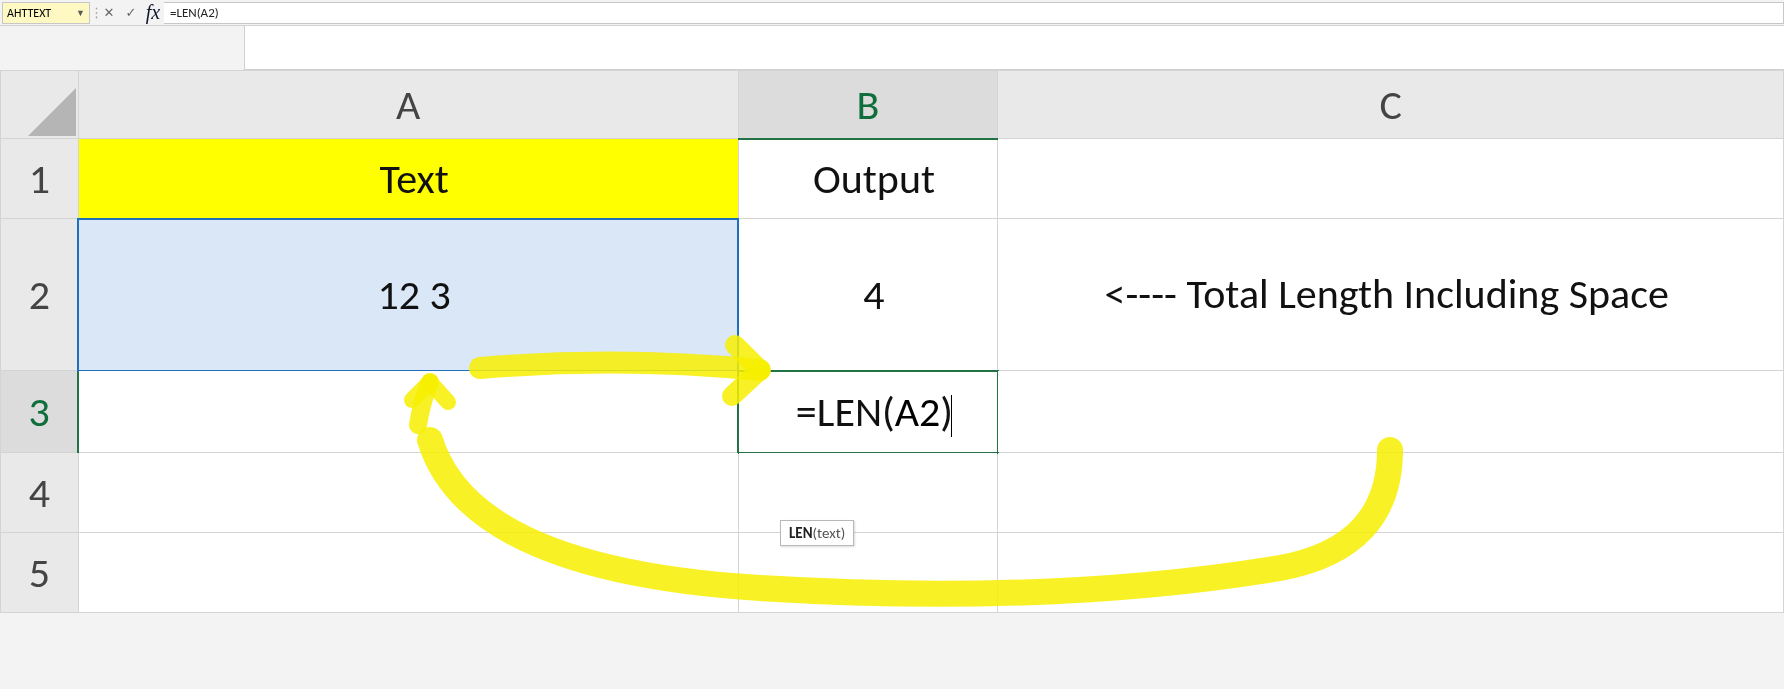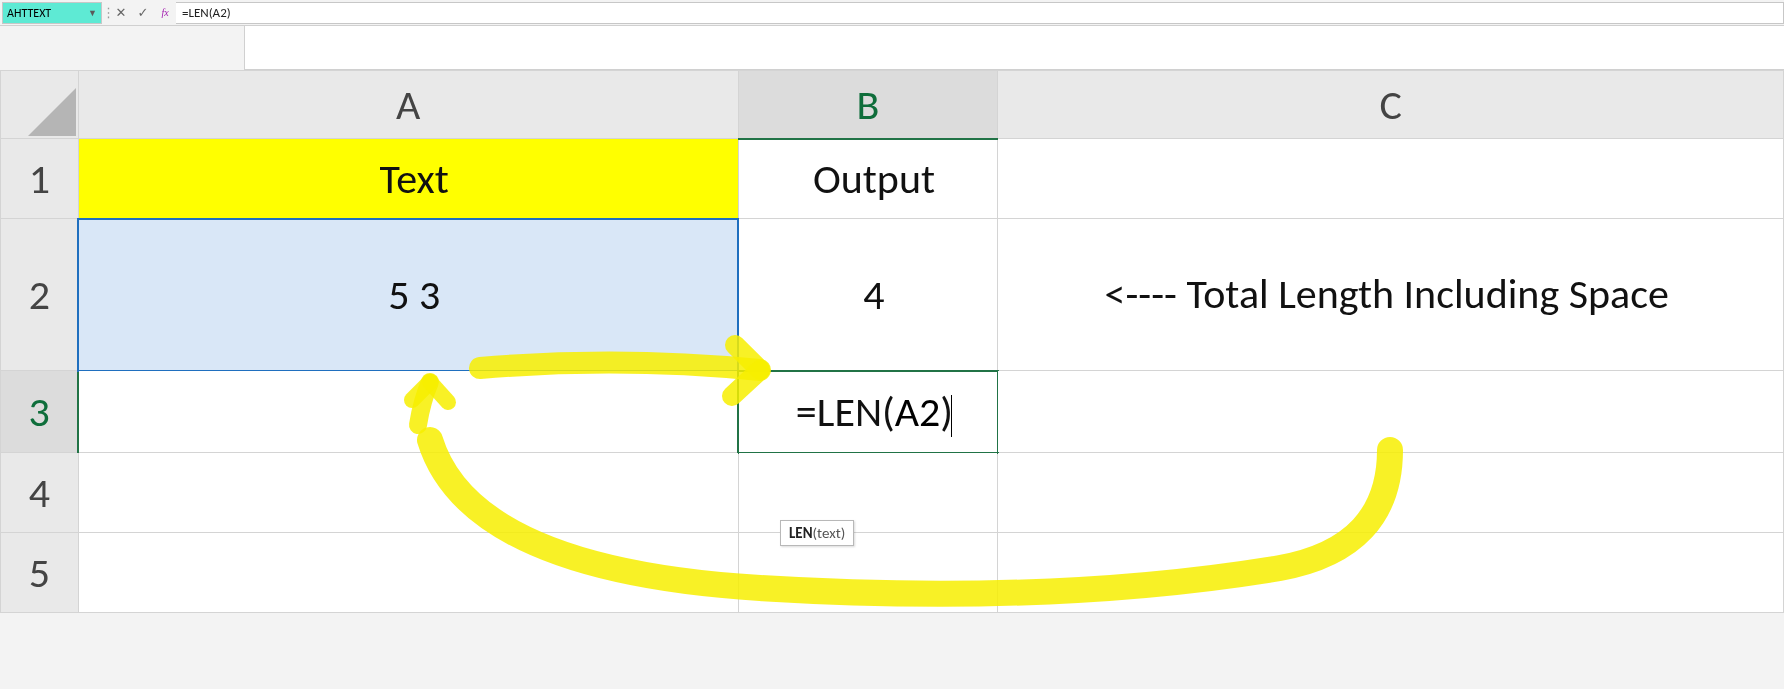--- a/index.html
+++ b/index.html
@@ -9,23 +9,23 @@
   
   .formula-bar {
     display: flex;
     align-items: center;
     height: 26px;
     background: #f3f3f3;
     border-bottom: 1px solid #d0d0d0;
     font-size: 13px;
   }
   .name-box {
-    width: 100px;
+    width: 88px;
     height: 22px;
-    background: #5eead4;
+    background: #fef9c3;
     border: 1px solid #c7c7c7;
     font-size: 12px;
     padding: 2px 4px;
     display: flex;
     align-items: center;
     justify-content: space-between;
     margin-left: 2px;
   }
   .name-box-dd {
     color:#5a5a5a;
@@ -35,21 +35,21 @@
   .fb-btn {
     width: 22px;
     height: 22px;
     display: flex;
     align-items: center;
     justify-content: center;
     color: #666;
     font-size: 13px;
     cursor: pointer;
   }
-  .fb-btn.fx { font-style: italic; font-family: "Times New Roman", serif; font-size: 10px; color:#a21caf; }
+  .fb-btn.fx { font-style: italic; font-family: "Times New Roman", serif; font-size: 20px; color:#0f172a; }
   .formula-input {
     flex: 1;
     height: 22px;
     background: #fff;
     border: 1px solid #c7c7c7;
     border-left: none;
     font-size: 13px;
     padding: 2px 6px;
     display: flex;
     align-items: center;
@@ -194,21 +194,21 @@
     <th class="colhdr"><span>C</span></th>
   </tr>
   <tr class="r1">
     <th class="rowhdr"><span>1</span></th>
     <td class="cell hlyellow"><span>Text</span></td>
     <td class="cell"><span>Output</span></td>
     <td class="cell"></td>
   </tr>
   <tr class="r2">
     <th class="rowhdr"><span>2</span></th>
-    <td class="cell selblue"><span>5 3</span></td>
+    <td class="cell selblue"><span>12 3</span></td>
     <td class="cell"><span>4</span></td>
     <td class="cell c-note"><span>&lt;---- Total Length Including Space</span></td>
   </tr>
   <tr class="r3">
     <th class="rowhdr active"><span>3</span></th>
     <td class="cell"></td>
     <td class="cell editing-cell">
       <span>=LEN(</span><span class="ref">A2</span><span>)</span><span class="caret"></span>
     </td>
     <td class="cell"></td>

